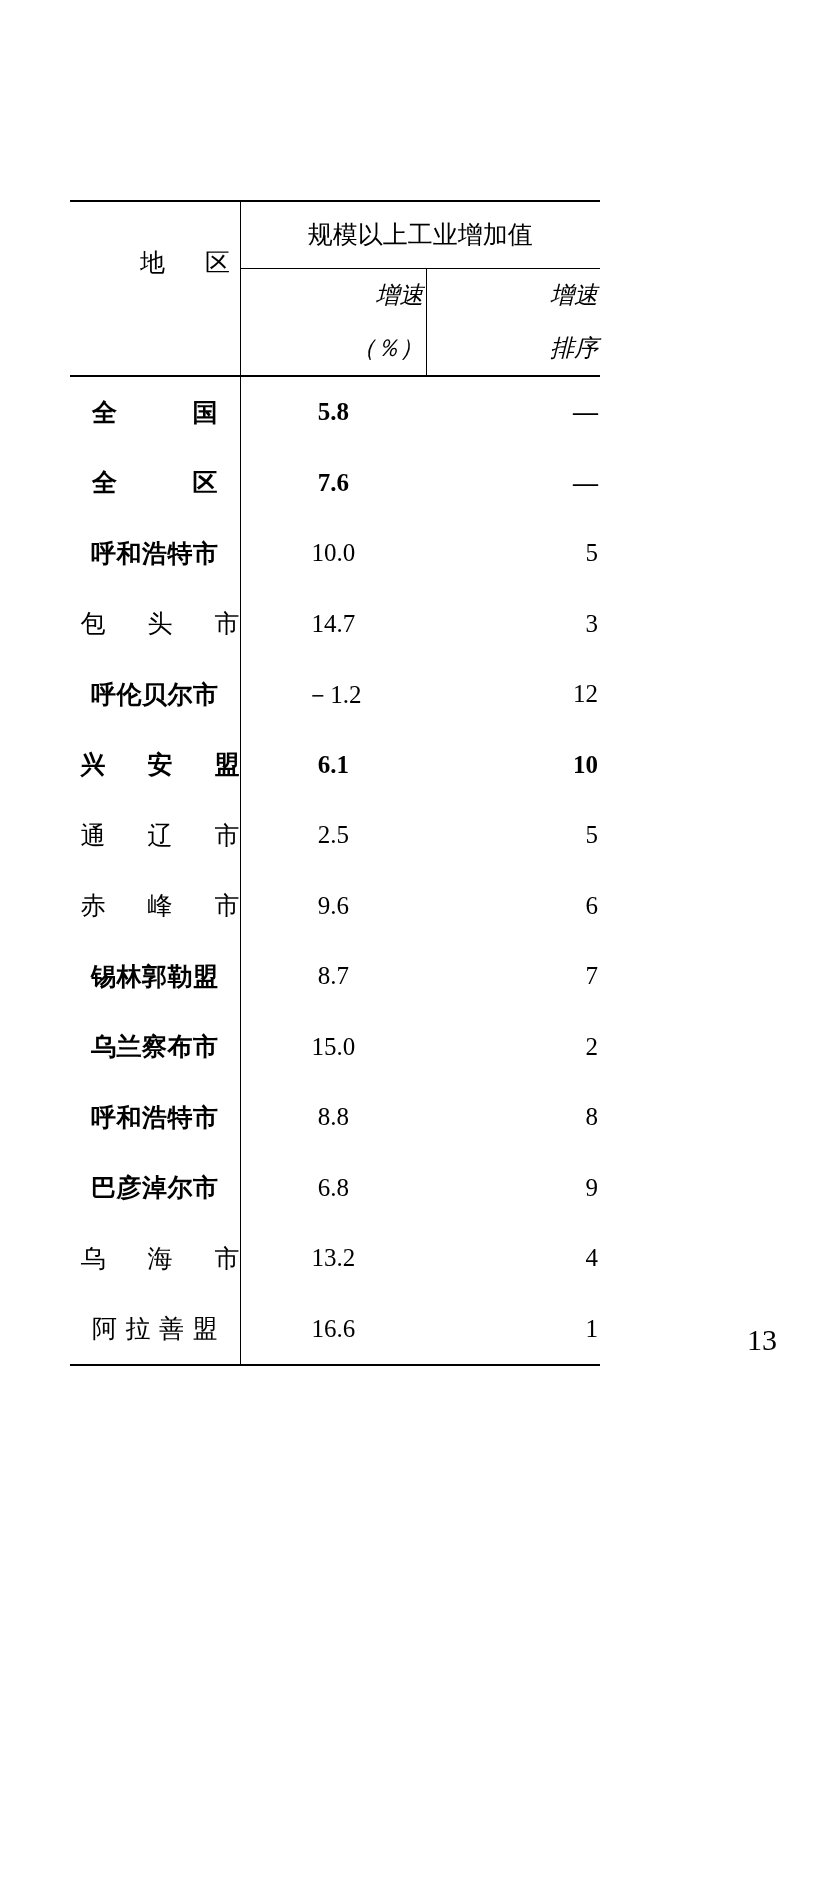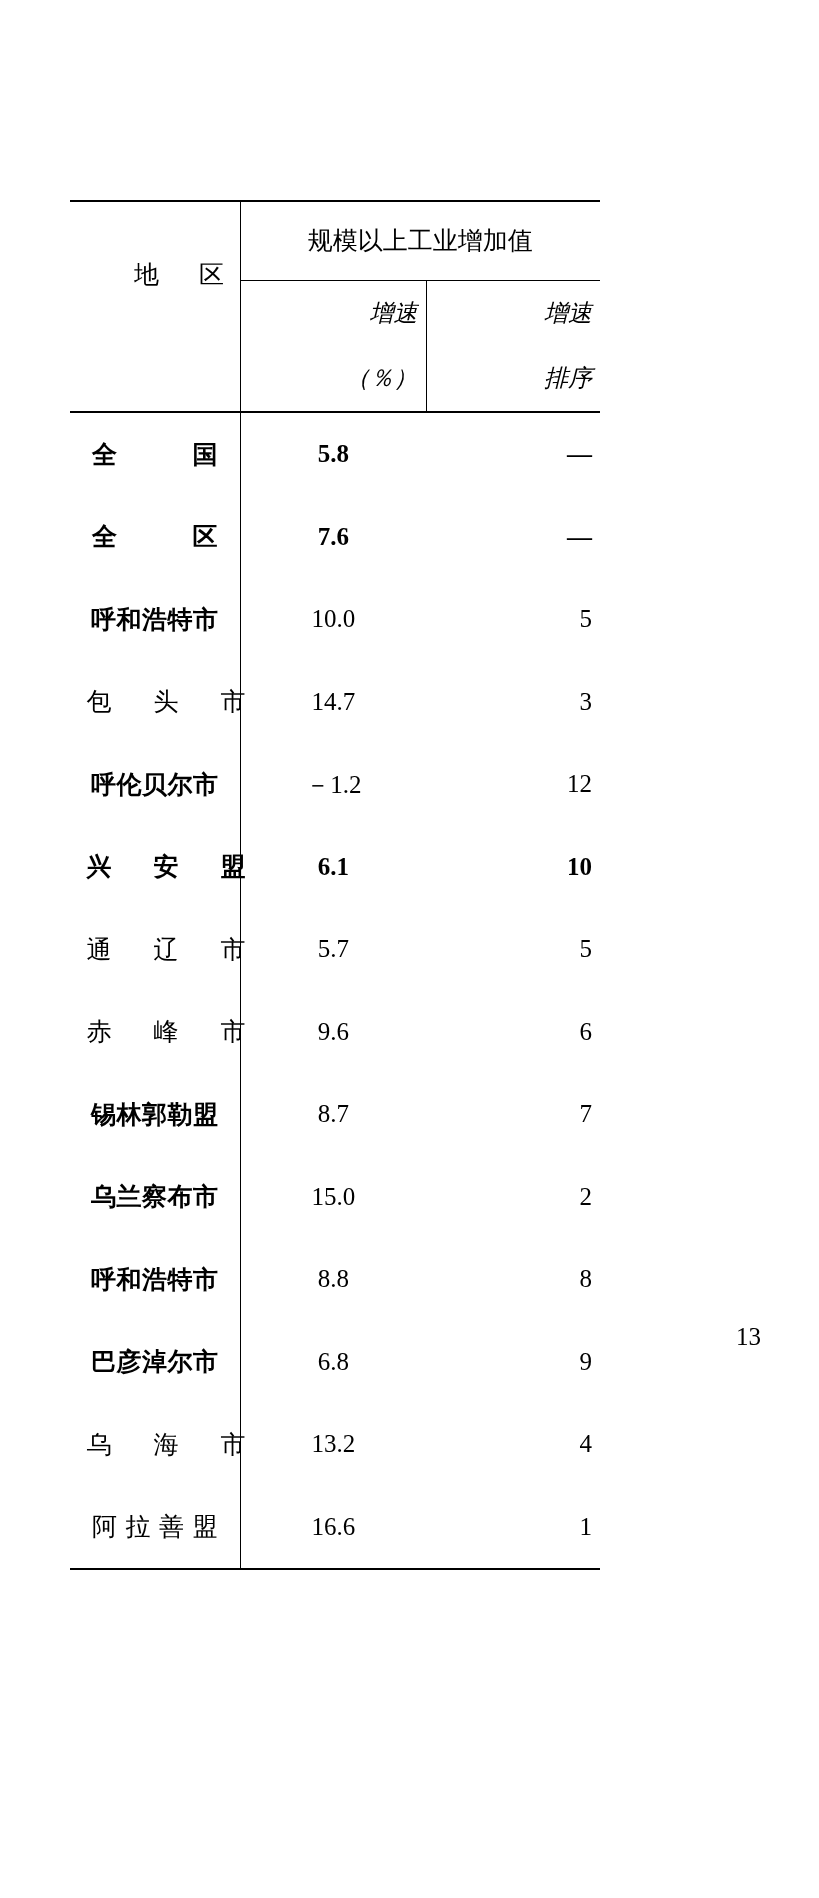--- a/index.html
+++ b/index.html
@@ -30,21 +30,21 @@
     width: 530px;
   }
 
   table.stat {
     border-collapse: collapse;
     width: 530px;
     table-layout: fixed;
   }
 
   table.stat td, table.stat th {
-    padding: 8px;
+    padding: 2px;
     margin: 0;
     font-weight: normal;
     vertical-align: middle;
   }
 
   
   col.c-region { width: 170px; }
   col.c-rate   { width: 186px; }
   col.c-rank   { width: 174px; }
 
@@ -130,23 +130,23 @@
   tr.bold td {
     font-weight: bold;
   }
 
   .tbody-bottom td {
     border-bottom: 2.5px solid #000;
   }
 
   .page-number {
     position: absolute;
-    right: 58px;
+    right: 42px;
     top: 1323px;
-    font-size: 25px;
+    font-size: 30px;
     font-family: "Liberation Serif", "DejaVu Serif", serif;
   }
 </style>
 </head>
 <body>
 
 <div class="page">
 
   <div class="table-wrap">
     <table class="stat">
@@ -204,21 +204,21 @@
             <td class="num">－1.2</td>
             <td class="rank">12</td>
           </tr>
           <tr class="bold">
             <td class="region"><span class="sp">兴　安　盟</span></td>
             <td class="num">6.1</td>
             <td class="rank">10</td>
           </tr>
           <tr>
             <td class="region"><span class="sp">通　辽　市</span></td>
-            <td class="num">5.7</td>
+            <td class="num">2.5</td>
             <td class="rank">5</td>
           </tr>
           <tr>
             <td class="region"><span class="sp">赤　峰　市</span></td>
             <td class="num">9.6</td>
             <td class="rank">6</td>
           </tr>
           <tr>
             <td class="region"><span class="tight">锡林郭勒盟</span></td>
             <td class="num">8.7</td>

